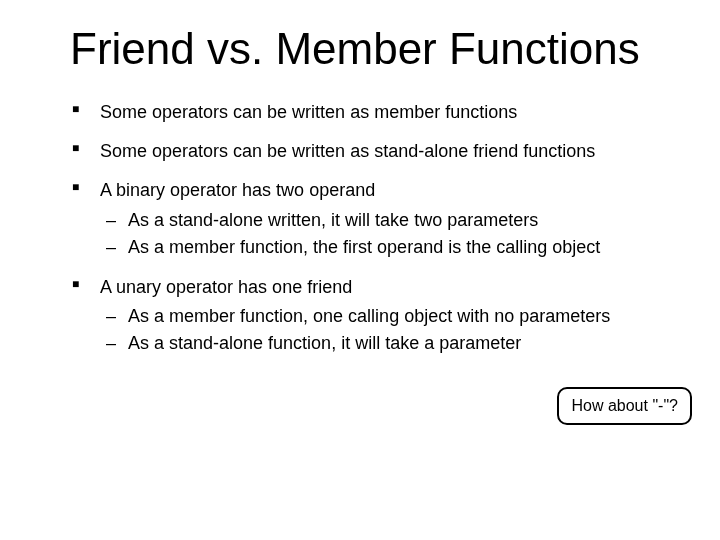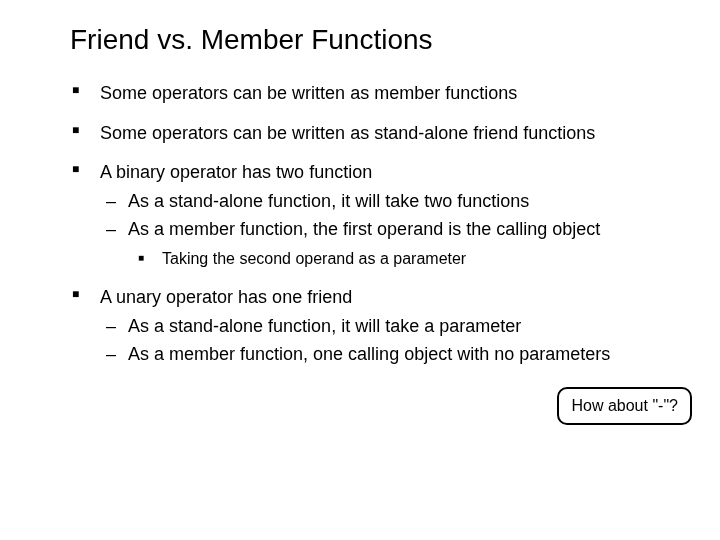--- a/index.html
+++ b/index.html
@@ -13,21 +13,21 @@
     background: #ffffff;
     font-family: Arial, Helvetica, sans-serif;
     color: #000;
     position: relative;
     overflow: hidden;
   }
   .slide {
     padding: 24px 70px 20px 70px;
   }
   .title {
-    font-size: 28px;
+    font-size: 44px;
     font-weight: 400;
     line-height: 1.15;
     margin-bottom: 26px;
   }
   .bullets {
     list-style: none;
   }
   .bullets > li {
     position: relative;
     padding-left: 30px;
@@ -102,44 +102,39 @@
 
     <li>
       <span>Some operators can be written as member functions</span>
     </li>
 
     <li>
       <span>Some operators can be written as stand-alone friend functions</span>
     </li>
 
     <li>
-      <span>A </span><span class="bold">binary operator</span><span> has two function</span>
+      <span>A </span><span class="bold">binary operator</span><span> has two operand</span>
       <ul class="sub1">
         <li>
-          <span>As a stand-alone function, it will take two functions</span>
+          <span>As a stand-alone written, it will take two parameters</span>
         </li>
         <li>
           <span>As a member function, the first operand is the calling object</span>
-          <ul class="sub2">
-            <li>
-              <span>Taking the second operand as a parameter</span>
-            </li>
-          </ul>
         </li>
       </ul>
     </li>
 
     <li>
       <span>A </span><span class="bold">unary operator</span><span> has one friend</span>
       <ul class="sub1">
         <li>
-          <span>As a stand-alone function, it will take a parameter</span>
+          <span>As a member function, one calling object with no parameters</span>
         </li>
         <li>
-          <span>As a member function, one calling object with no parameters</span>
+          <span>As a stand-alone function, it will take a parameter</span>
         </li>
       </ul>
     </li>
 
   </ul>
 </div>
 
 <div class="callout">
   <span>How about "-"?</span>
 </div>

